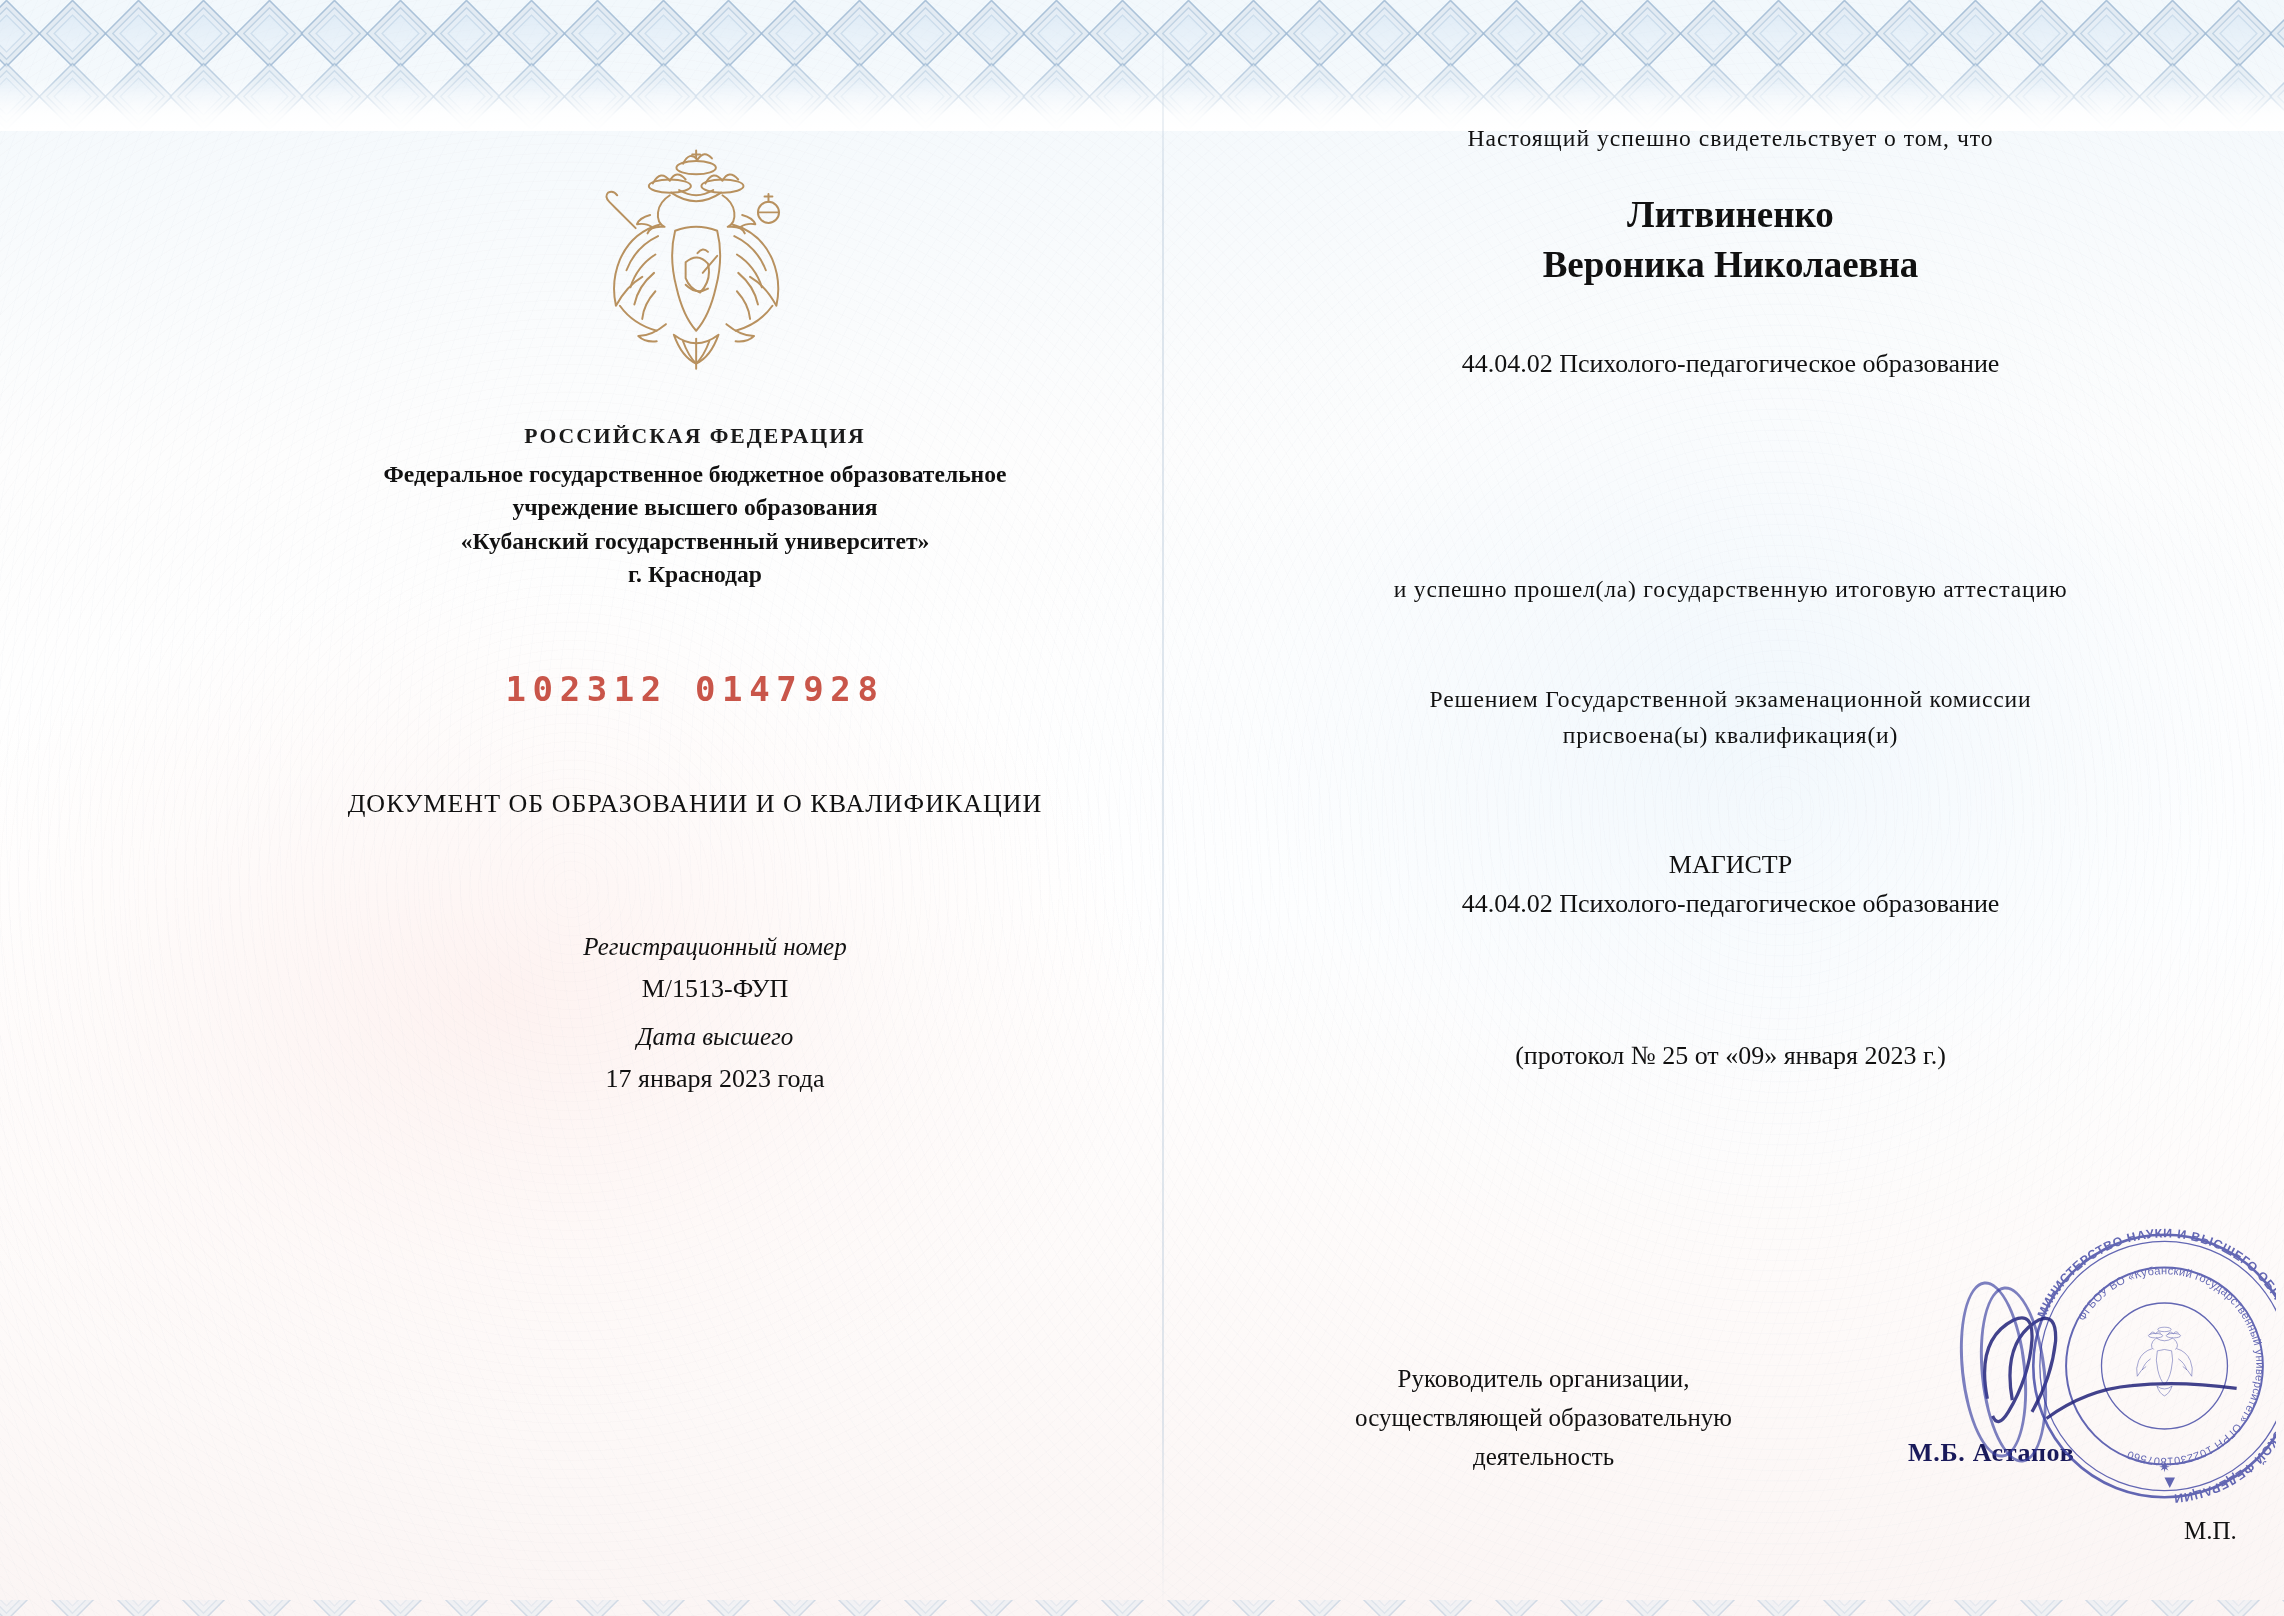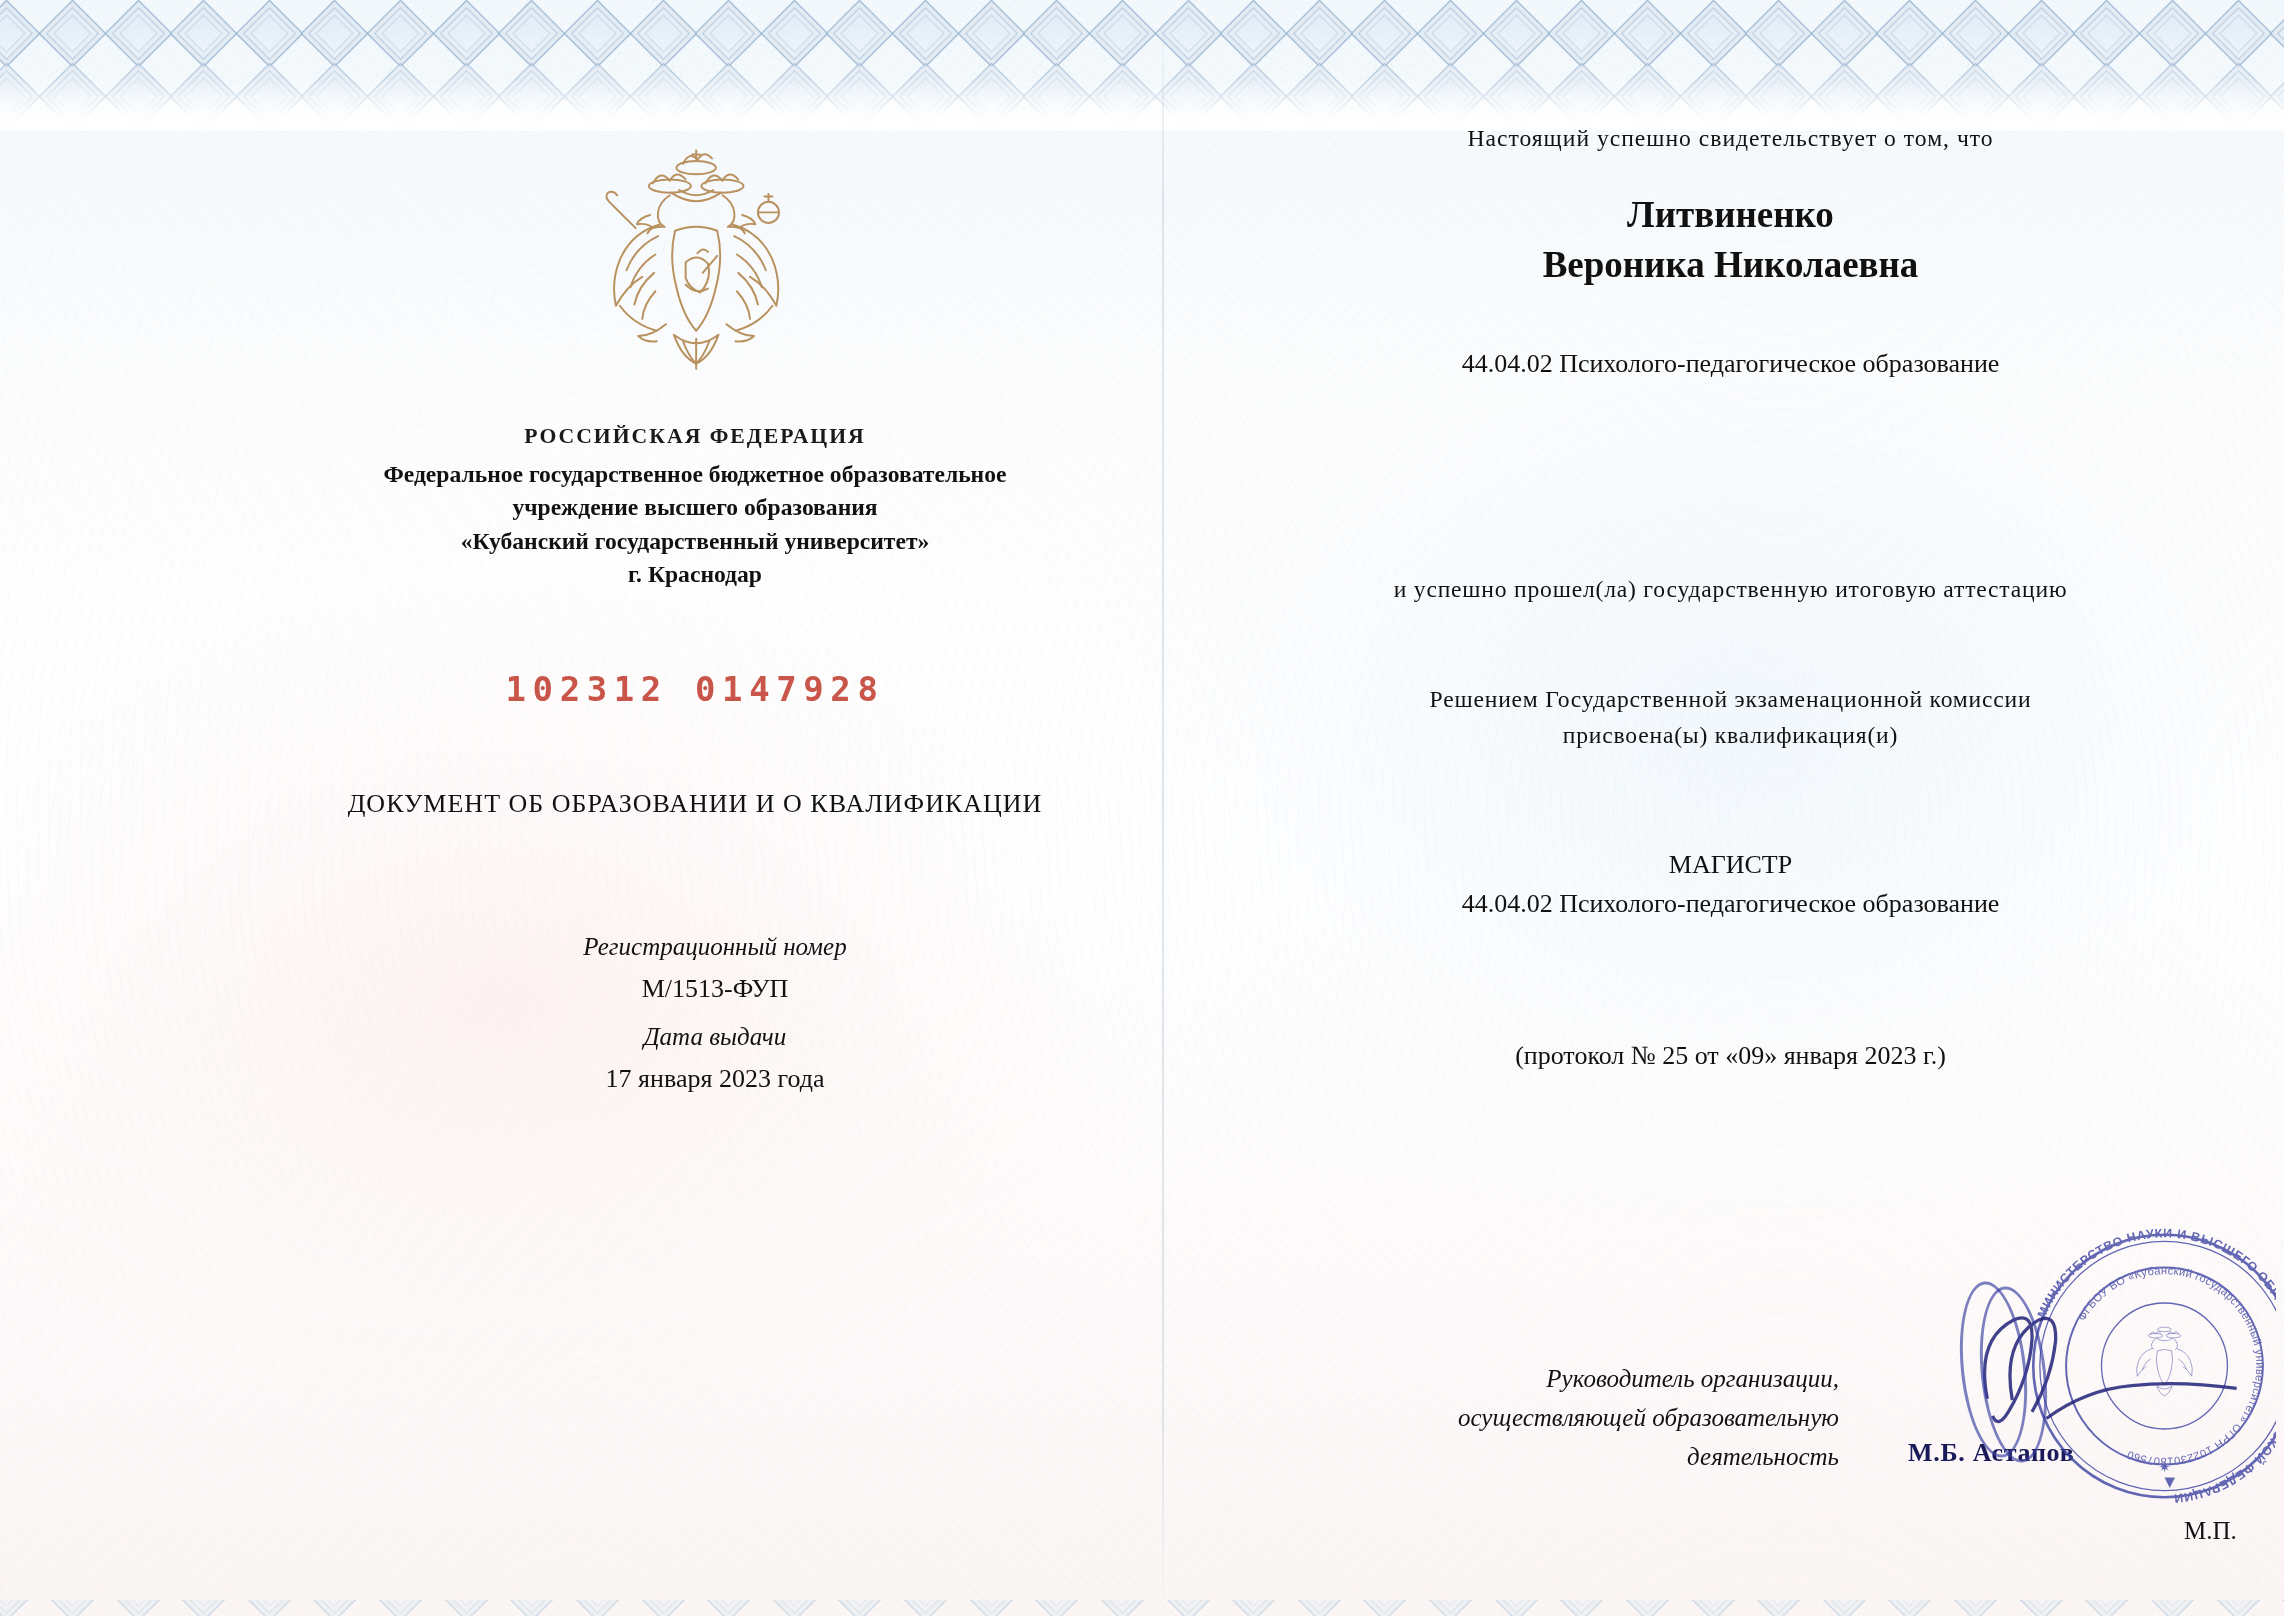--- a/index.html
+++ b/index.html
@@ -228,25 +228,24 @@
   .r-protocol {
     margin-top: 118px;
     font-size: 26px;
     color: #111;
   }
   .r-signblock {
     position: absolute;
     left: 72px;
     top: 1235px;
     width: 591px;
-    text-align: right;
+    text-align: center;
     font-size: 25px;
     line-height: 1.55;
     color: #111;
-    font-style: italic;
   }
   .sign-name {
     position: absolute;
     left: 732px;
     top: 1313px;
     font-size: 26px;
     color: #1a1a5a;
     font-weight: 600;
     letter-spacing: 0.7px;
   }
@@ -481,21 +480,21 @@
     </div>
 
 
     <div class="serial">102312  0147928</div>
 
     <div class="doc-sub">ДОКУМЕНТ ОБ ОБРАЗОВАНИИ И О КВАЛИФИКАЦИИ</div>
 
     <div class="reg-block">
       <div class="reg-label">Регистрационный номер</div>
       <div class="reg-value">М/1513-ФУП</div>
-      <div class="date-label">Дата выдачи</div>
+      <div class="date-label">Дата высшего</div>
       <div class="date-value">17 января 2023 года</div>
     </div>
   </div>
 
   <div class="right-col">
     <div class="r-intro">Настоящий успешно свидетельствует о том, что</div>
 
     <div class="r-name">
       <div>Литвиненко</div>
       <div>Вероника Николаевна</div>

